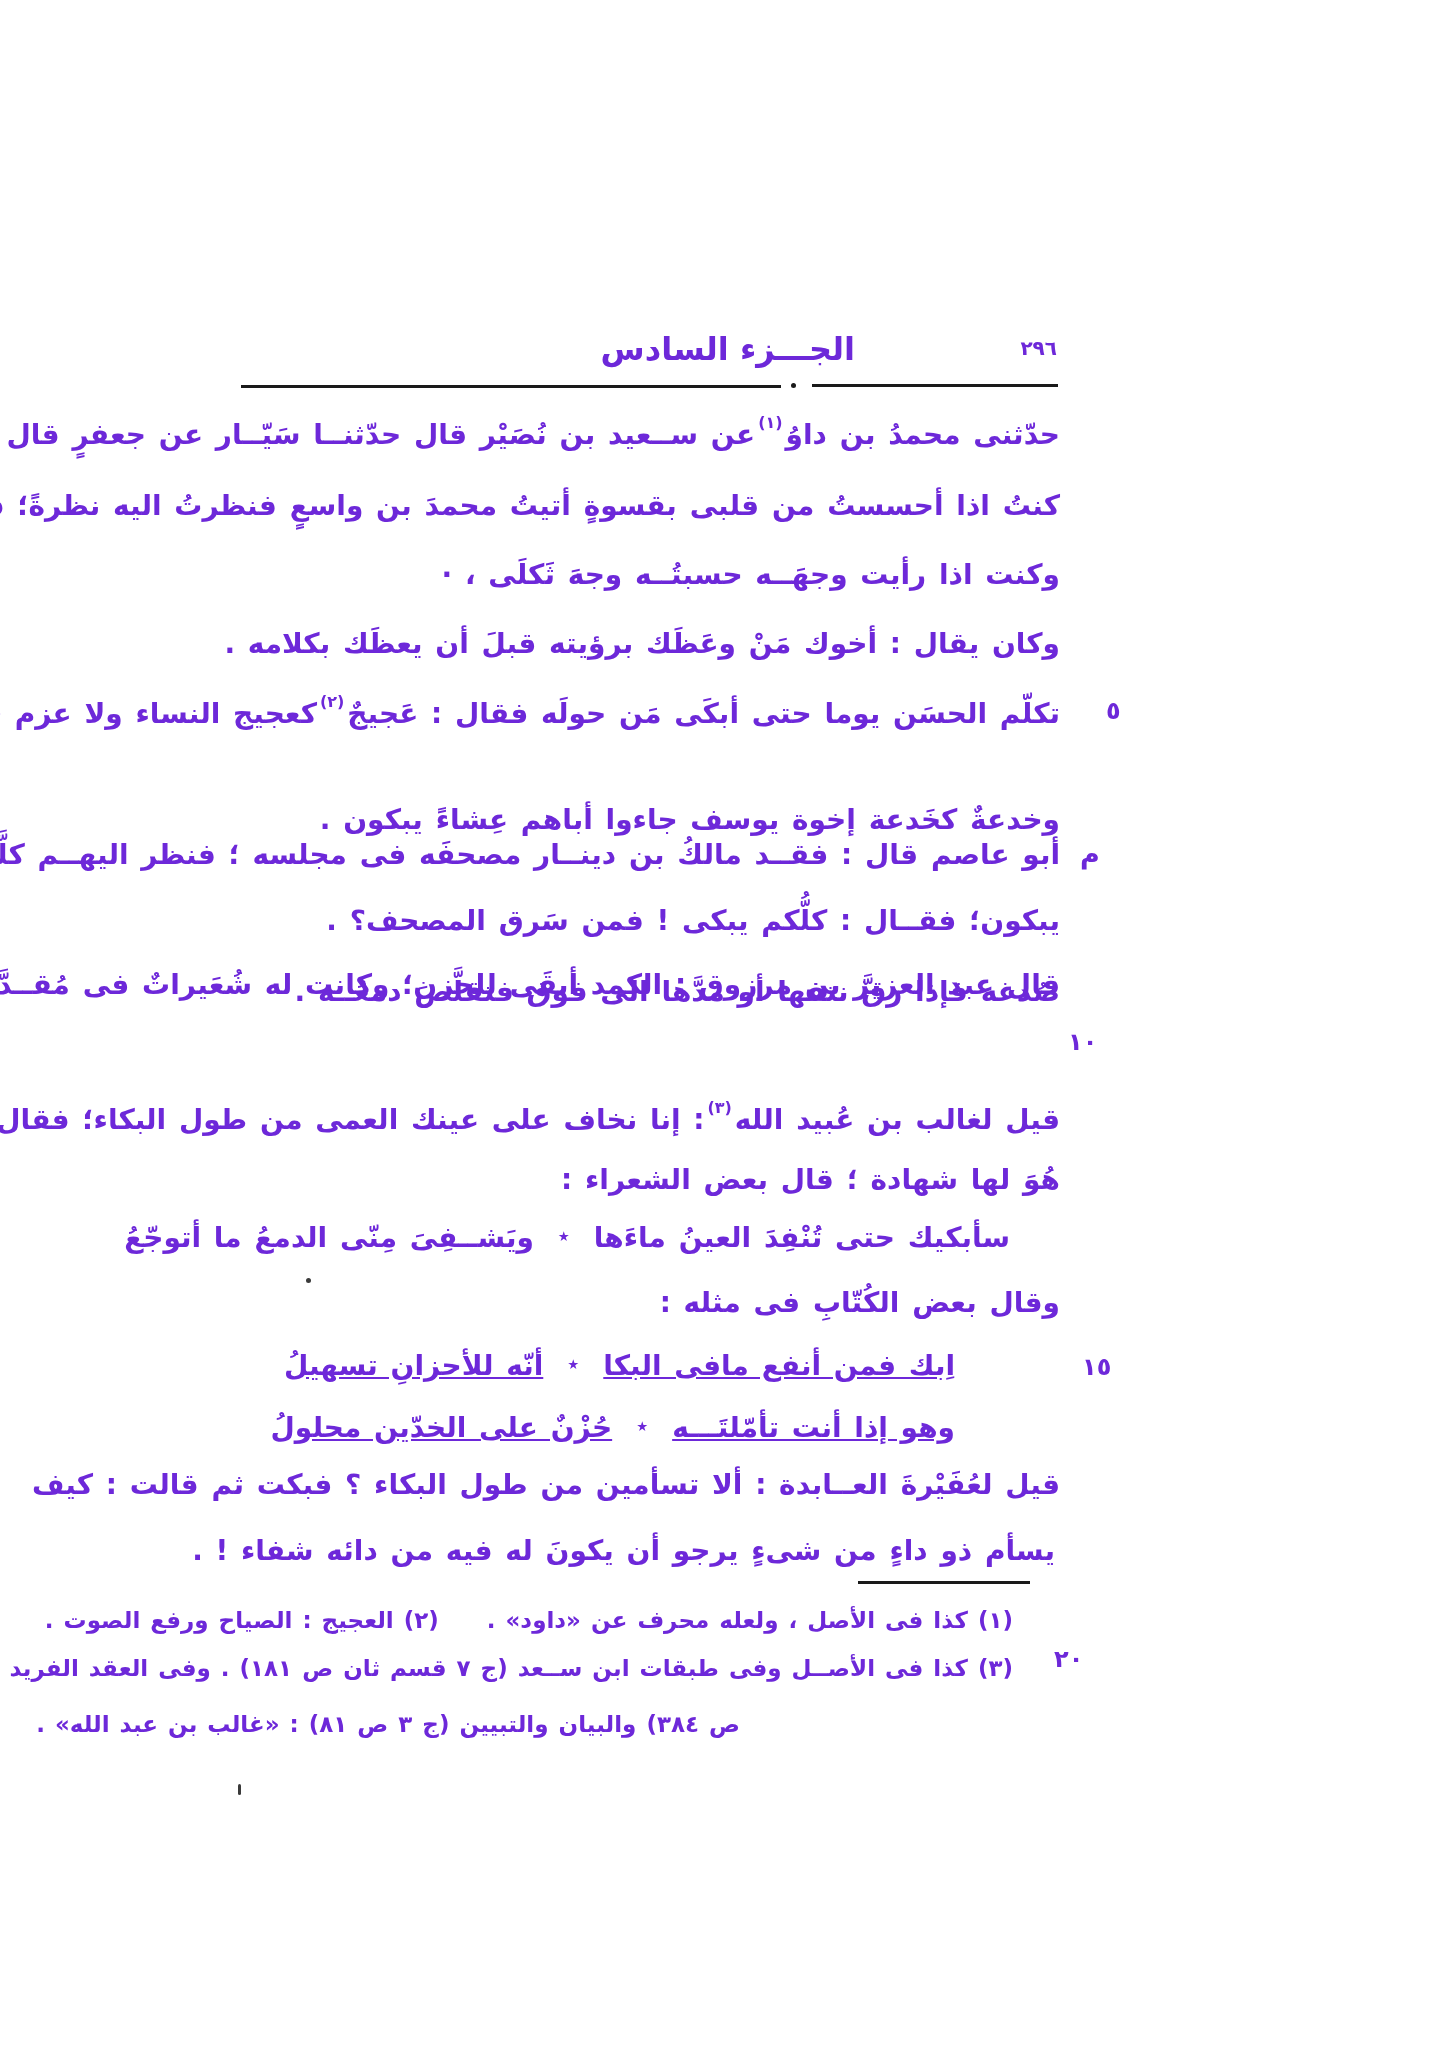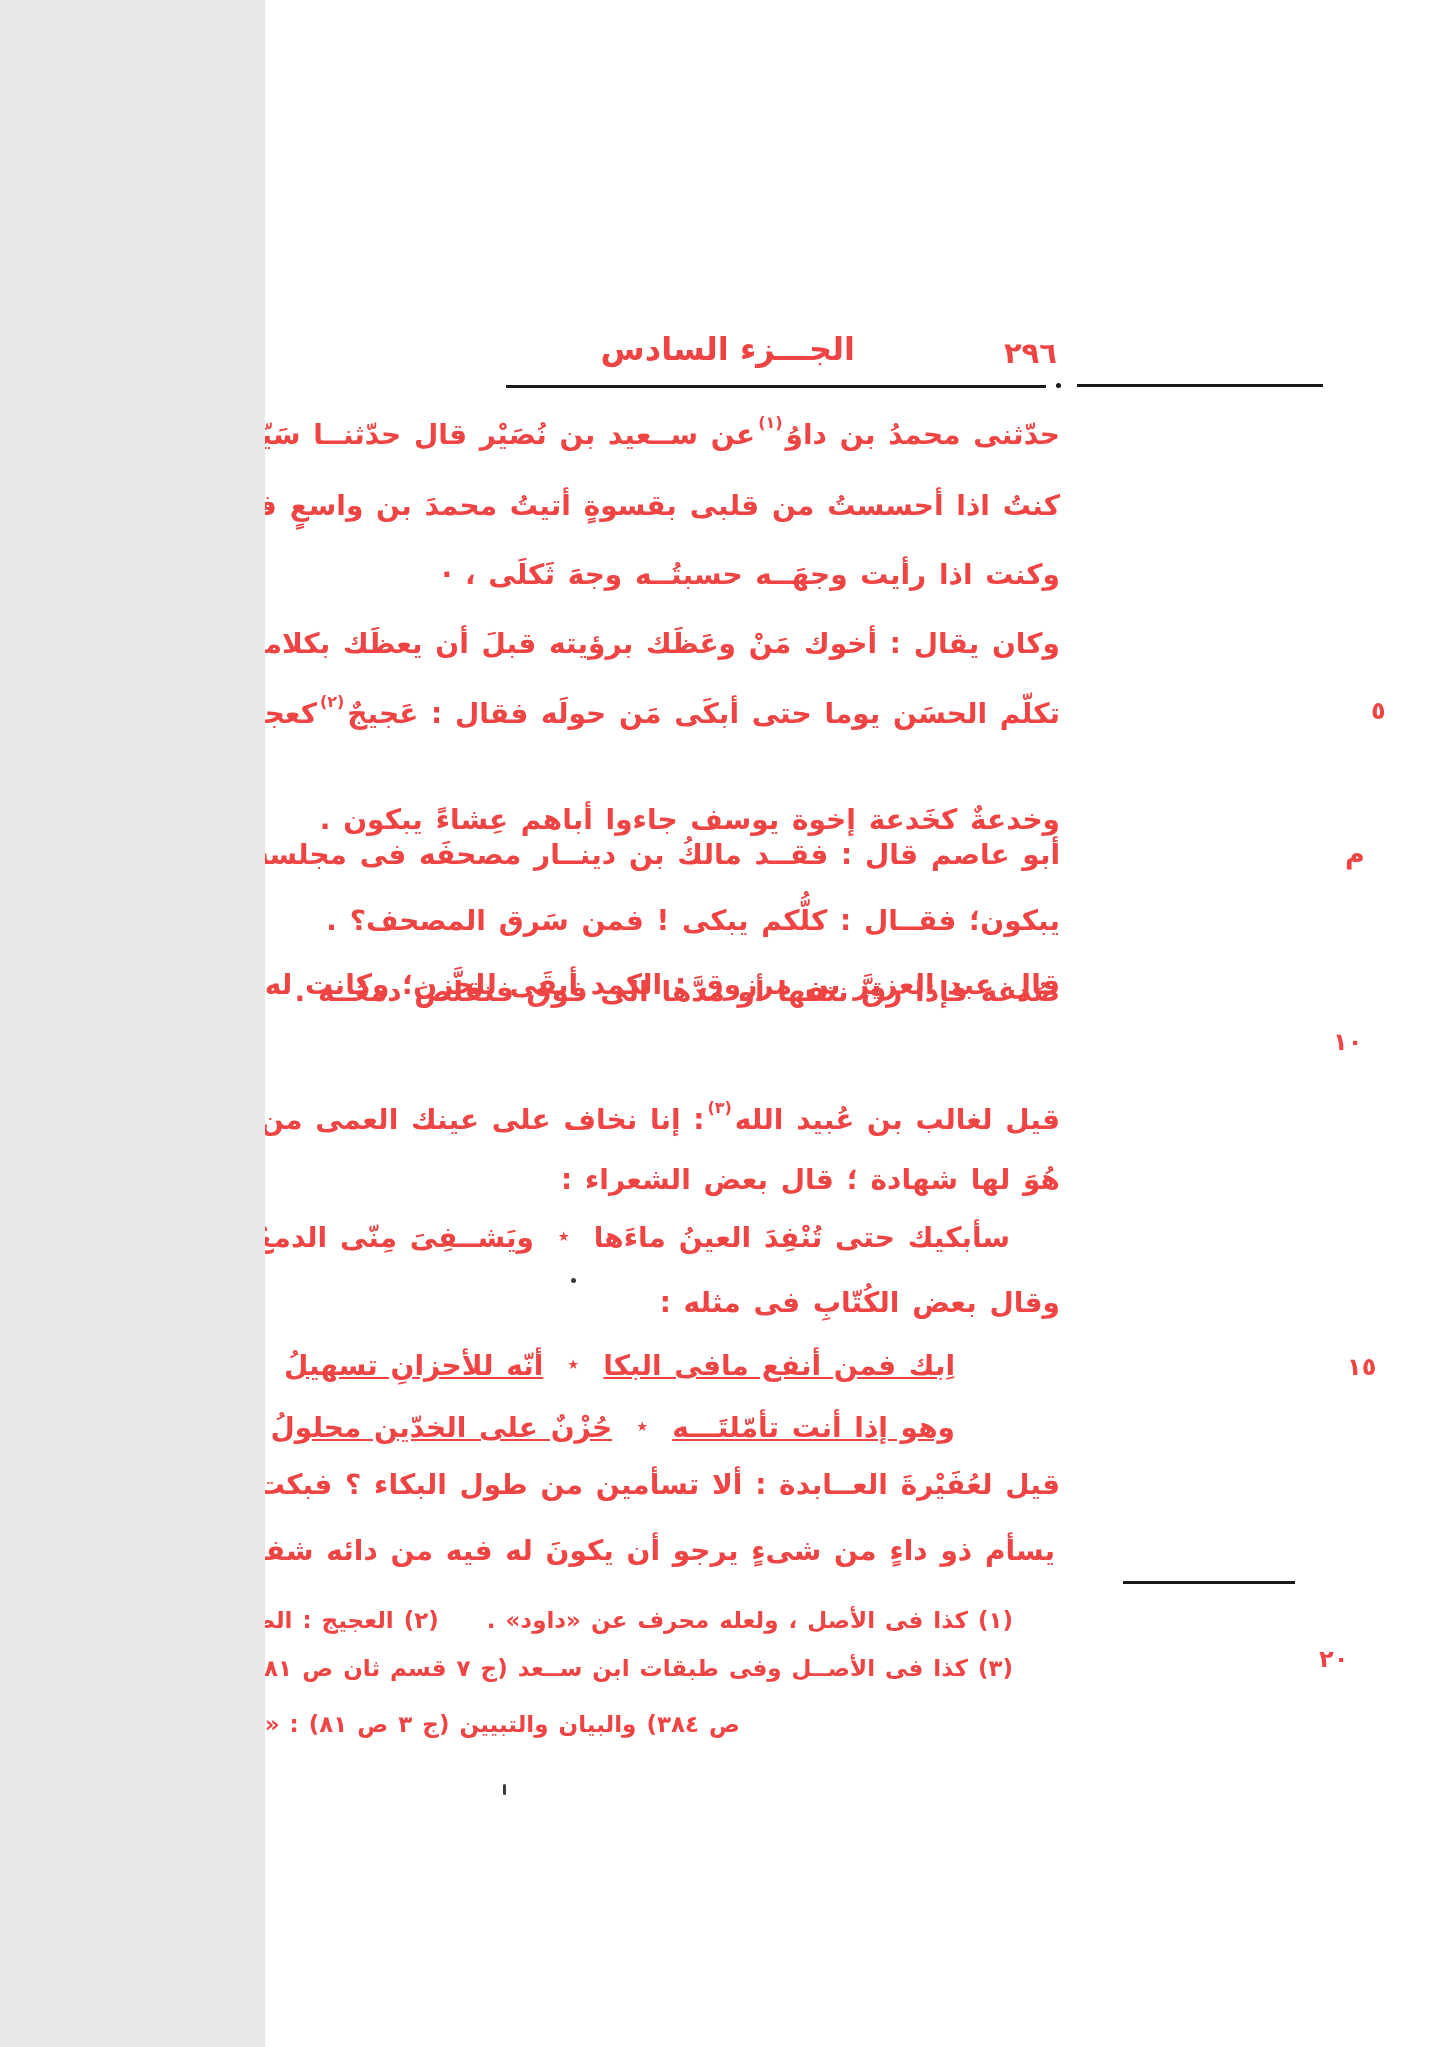--- a/index.html
+++ b/index.html
@@ -1,31 +1,31 @@
 <!DOCTYPE html>
 <html lang="ar" dir="rtl"><head>
 <meta charset="utf-8">
 <style>
   html,body{margin:0;padding:0;background:#e8e8e8;}
   #page{
     position:relative;
-    width:1184px;height:2047px;
+    width:1449px;height:2047px;
     background:#ffffff;
     overflow:hidden;
     font-family:"DejaVu Sans", sans-serif;
-    color:#ef4444;
+    color:#6d28d9;
     direction:rtl;
   }
   .hdr-title{
     position:absolute;top:330px;right:594px;
     font-size:32px;font-weight:700;white-space:nowrap;
   }
   .hdr-page-num{
     position:absolute;top:336px;right:392px;
-    font-size:29px;font-weight:700;letter-spacing:4px;white-space:nowrap;
+    font-size:20px;font-weight:700;letter-spacing:4px;white-space:nowrap;
   }
   .rule{position:absolute;background:#1a1a1a;height:3px;}
   .rule-dot{position:absolute;background:#1a1a1a;width:5px;height:5px;border-radius:50%;}
   .line{
     position:absolute;right:389px;
     direction:rtl;white-space:nowrap;
     font-size:28px;font-weight:700;line-height:1.45;
     word-spacing:3px;
   }
   .verse{right:439px;}

